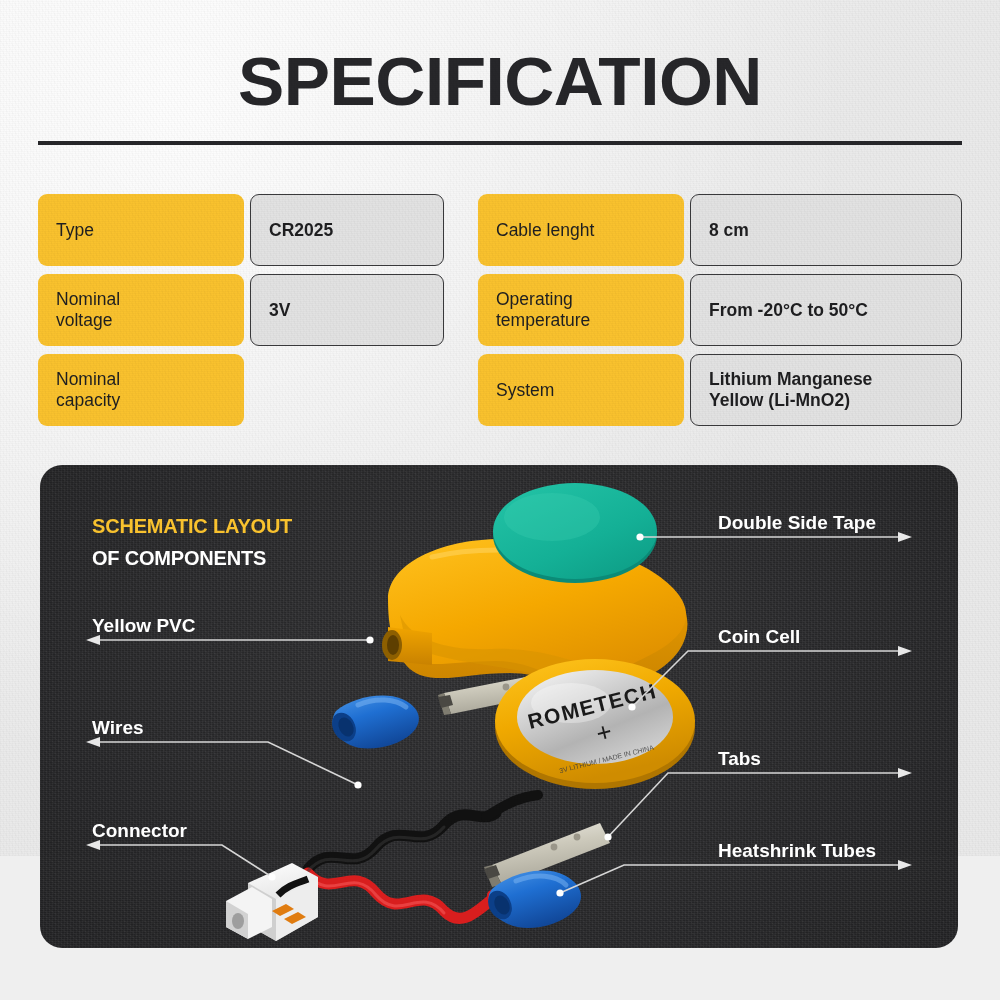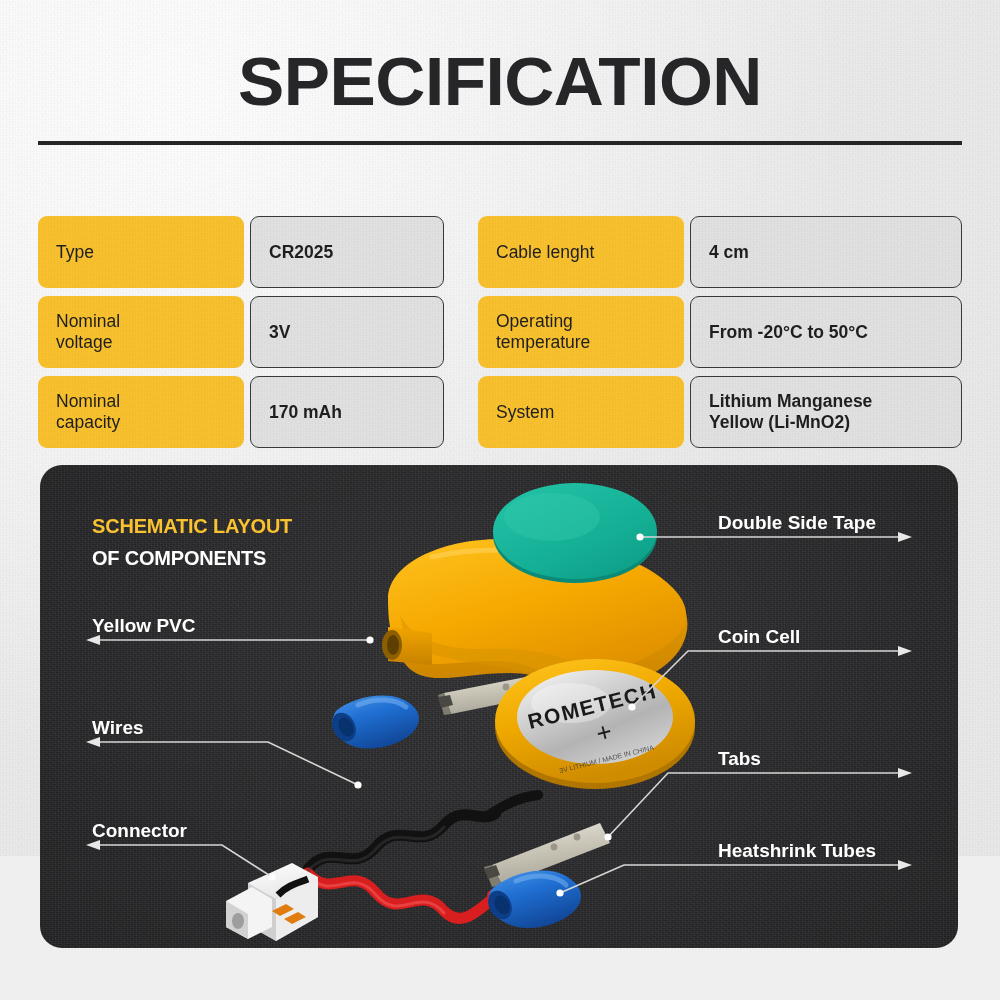--- a/index.html
+++ b/index.html
@@ -54,21 +54,20 @@
   
   .spec-grid {
     position: absolute;
     left: 38px; top: 194px;
     width: 924px;
     display: grid;
     grid-template-columns: 206px 200px 1fr 206px 278px;
     grid-auto-rows: 72px;
     row-gap: 8px;
     column-gap: 0;
-    margin-top: 22px;
   }
   .spec-col-gap { grid-column: 3; }
 
   .cell {
     display: flex;
     align-items: center;
     font-size: 17.5px;
     line-height: 21px;
     color: #1f1f21;
     padding: 0 18px;
@@ -164,21 +163,21 @@
     </div>
     <div class="spec-col-gap"></div>
     <div class="cell label">
       <span class="txt">
         <span>Cable lenght</span>
         <span class="l2"></span>
       </span>
     </div>
     <div class="cell value">
       <span class="txt">
-        <span>4 cm</span>
+        <span>8 cm</span>
       </span>
     </div>
 
     <div class="cell label">
       <span class="txt">
         <span>Nominal</span>
         <span class="l2">voltage</span>
       </span>
     </div>
     <div class="cell value">
@@ -196,25 +195,20 @@
     <div class="cell value">
       <span class="txt">
         <span>From -20°C to 50°C</span>
       </span>
     </div>
 
     <div class="cell label">
       <span class="txt">
         <span>Nominal</span>
         <span class="l2">capacity</span>
-      </span>
-    </div>
-    <div class="cell value">
-      <span class="txt">
-        <span>170 mAh</span>
       </span>
     </div>
     <div class="spec-col-gap"></div>
     <div class="cell label">
       <span class="txt">
         <span>System</span>
         <span class="l2"></span>
       </span>
     </div>
     <div class="cell value">

